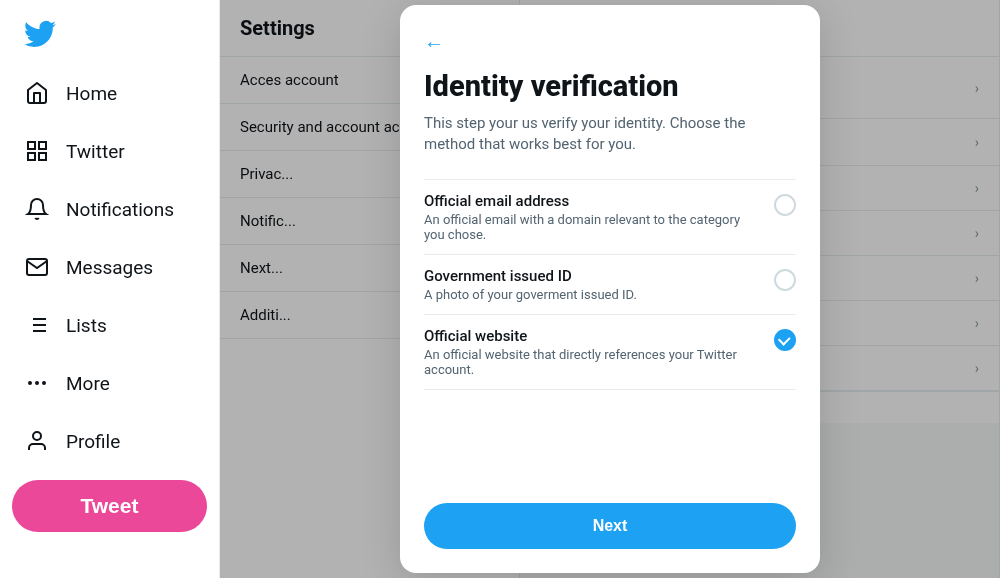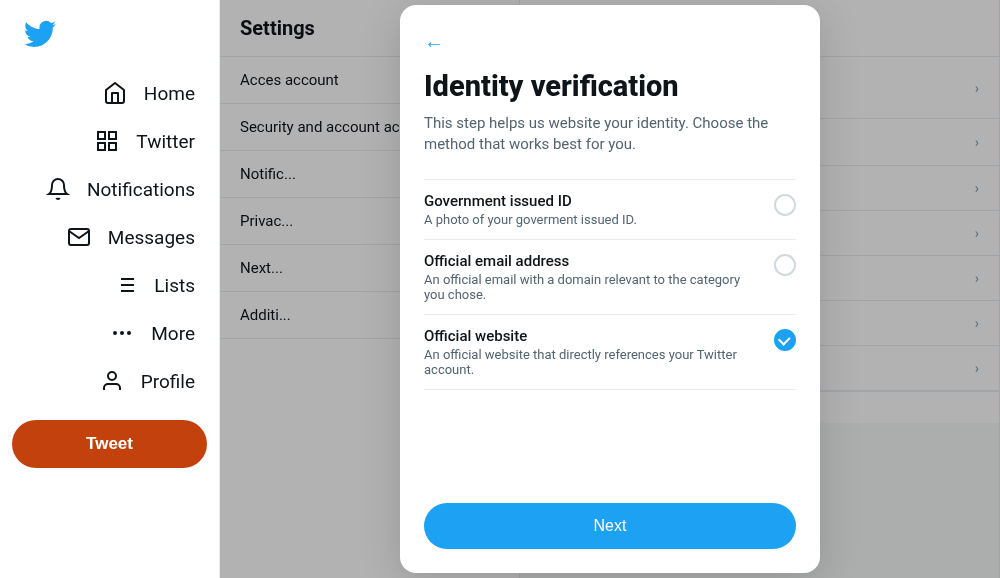--- a/index.html
+++ b/index.html
@@ -29,22 +29,21 @@
 
     .sidebar-logo svg {
       width: 32px;
       height: 32px;
       fill: #1da1f2;
     }
 
     .sidebar-nav {
       display: flex;
       flex-direction: column;
-      gap: 2px;
-      align-items: flex-end;
+      gap: 12px;
     }
 
     .sidebar-item {
       display: flex;
       align-items: center;
       gap: 16px;
       padding: 10px 12px;
       border-radius: 30px;
       cursor: pointer;
       font-size: 19px;
@@ -61,26 +60,26 @@
       justify-content: center;
       flex-shrink: 0;
     }
 
     .sidebar-item .label {
       font-size: 19px;
     }
 
     .tweet-btn {
       margin-top: 16px;
-      background: #c2410c;
+      background: #ec4899;
       color: #fff;
       border: none;
       border-radius: 30px;
       padding: 14px 20px;
-      font-size: 17px;
+      font-size: 21px;
       font-weight: 700;
       cursor: pointer;
       width: 100%;
     }
 
     
     .main-content {
       flex: 1;
       display: flex;
       background: #fca5a5;
@@ -266,21 +265,21 @@
 
     .next-btn {
       display: block;
       width: 100%;
       background: #1da1f2;
       color: #fff;
       border: none;
       border-radius: 30px;
       padding: 14px;
       font-size: 16px;
-      font-weight: 400;
+      font-weight: 700;
       cursor: pointer;
       margin-top: 16px;
     }
 
     .page-num {
       text-align: center;
       font-size: 13px;
       color: #8899a6;
       padding: 8px;
       background: #fff;
@@ -379,25 +378,25 @@
     <div class="settings-header">Settings</div>
     <div class="settings-item">
       <span>Acces account</span>
       <span class="chevron">›</span>
     </div>
     <div class="settings-item">
       <span>Security and account access</span>
       <span class="chevron">›</span>
     </div>
     <div class="settings-item">
+      <span>Privac...</span>
+      <span class="chevron">›</span>
+    </div>
+    <div class="settings-item">
       <span>Notific...</span>
-      <span class="chevron">›</span>
-    </div>
-    <div class="settings-item">
-      <span>Privac...</span>
       <span class="chevron">›</span>
     </div>
     <div class="settings-item">
       <span>Next...</span>
       <span class="chevron">›</span>
     </div>
     <div class="settings-item">
       <span>Additi...</span>
       <span class="chevron">›</span>
     </div>
@@ -443,43 +442,43 @@
       <span class="chevron">›</span>
     </div>
 
     <div class="page-num">31</div>
   </div>
 
   <div class="modal-overlay">
     <div class="modal">
       <span class="modal-back">←</span>
       <div class="modal-title">Identity verification</div>
-      <div class="modal-subtitle">This step helps us website your identity. Choose the method that works best for you.</div>
+      <div class="modal-subtitle">This step your us verify your identity. Choose the method that works best for you.</div>
+
+      
+      <div class="verification-option">
+        <div class="option-text">
+          <div class="option-title">Official email address</div>
+          <div class="option-desc">An official email with a domain relevant to the category you chose.</div>
+        </div>
+        <div class="radio-btn"></div>
+      </div>
 
       
       <div class="verification-option">
         <div class="option-text">
           <div class="option-title">Government issued ID</div>
           <div class="option-desc">A photo of your goverment issued ID.</div>
         </div>
         <div class="radio-btn"></div>
       </div>
 
       
       <div class="verification-option">
         <div class="option-text">
-          <div class="option-title">Official email address</div>
-          <div class="option-desc">An official email with a domain relevant to the category you chose.</div>
-        </div>
-        <div class="radio-btn"></div>
-      </div>
-
-      
-      <div class="verification-option">
-        <div class="option-text">
           <div class="option-title">Official website</div>
           <div class="option-desc">An official website that directly references your Twitter account.</div>
         </div>
         <div class="radio-btn selected"></div>
       </div>
 
       <button class="next-btn">Next</button>
     </div>
   </div>
 

